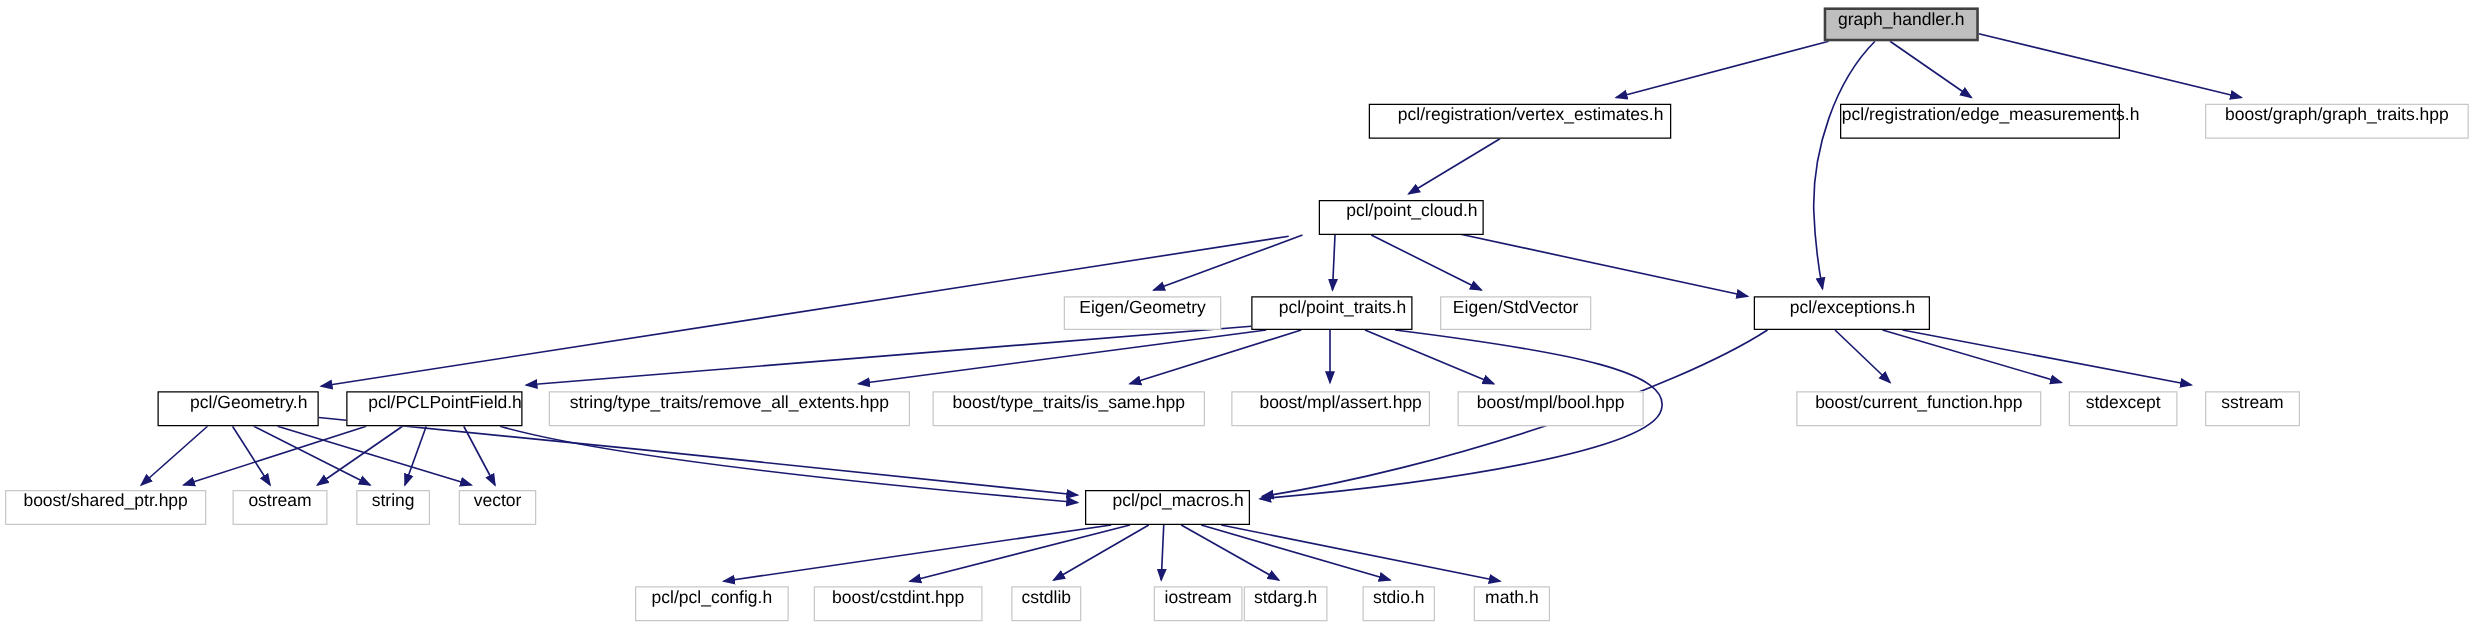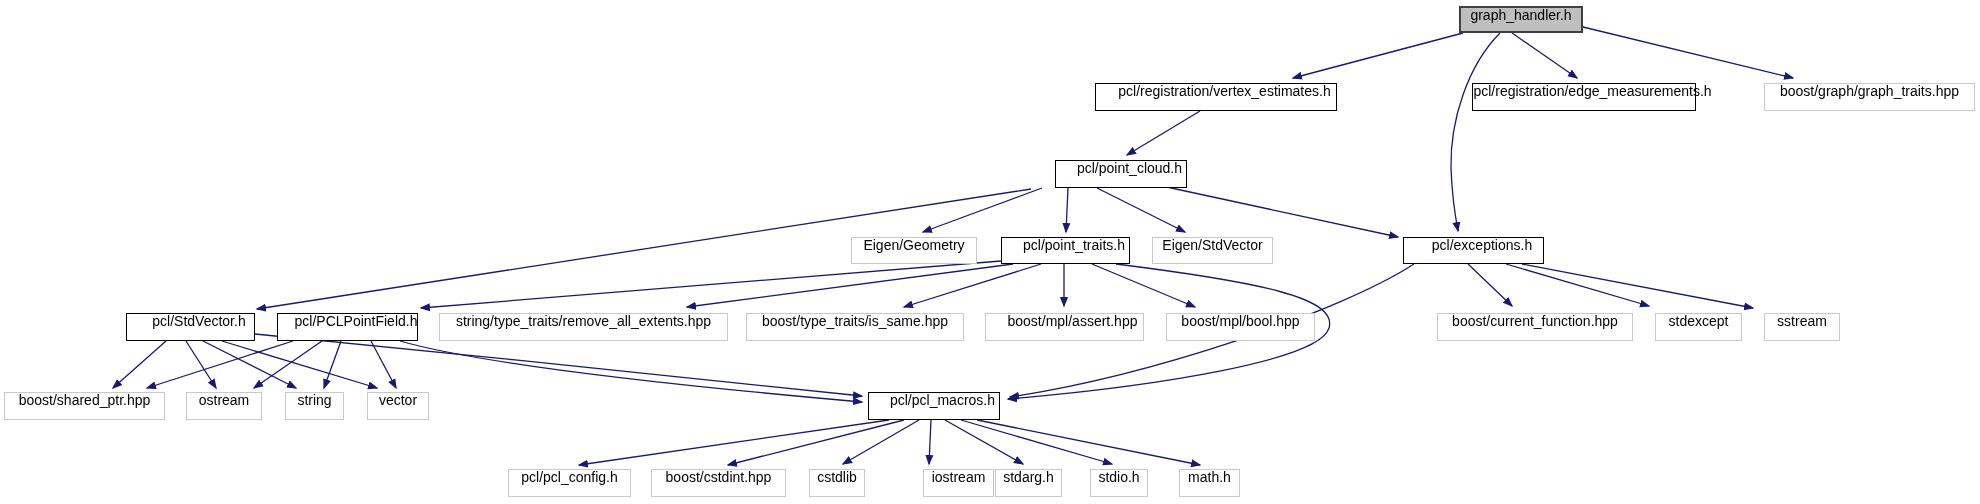--- a/index.html
+++ b/index.html
@@ -105,21 +105,21 @@
       <div class="node doc" style="left: 1001px; top: 237px; width: 129px; height: 27px;">
         <span>pcl/point_traits.h</span>
       </div>
       <div class="node ext" style="left: 1152px; top: 237px; width: 121px; height: 27px;">
         <span>Eigen/StdVector</span>
       </div>
       <div class="node doc" style="left: 1403px; top: 237px; width: 141px; height: 27px;">
         <span>pcl/exceptions.h</span>
       </div>
       <div class="node doc" style="left: 126px; top: 313px; width: 129px; height: 28px;">
-        <span>pcl/StdVector.h</span>
+        <span>pcl/Geometry.h</span>
       </div>
       <div class="node doc" style="left: 277px; top: 313px; width: 141px; height: 28px;">
         <span>pcl/PCLPointField.h</span>
       </div>
       <div class="node ext" style="left: 439px; top: 313px; width: 289px; height: 28px;">
         <span>string/type_traits/remove_all_extents.hpp</span>
       </div>
       <div class="node ext" style="left: 746px; top: 313px; width: 218px; height: 28px;">
         <span>boost/type_traits/is_same.hpp</span>
       </div>

